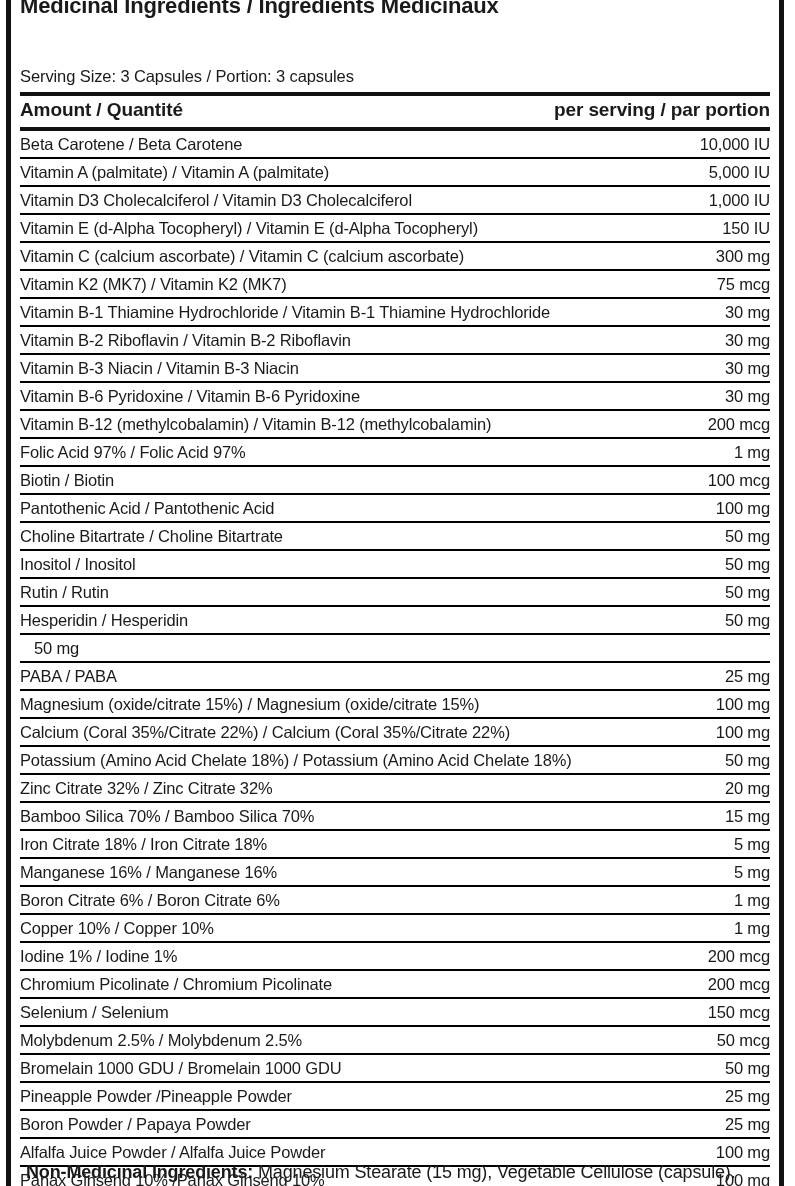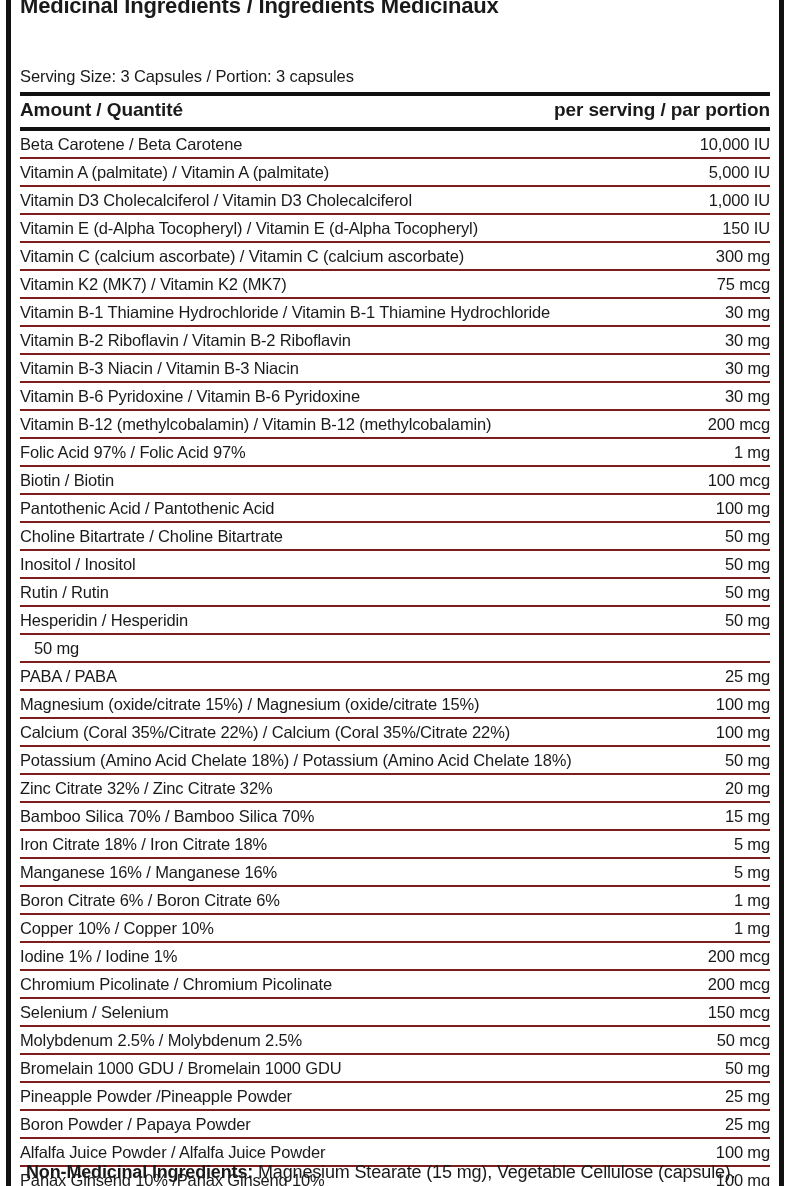--- a/index.html
+++ b/index.html
@@ -87,21 +87,21 @@
     margin-top: 0;
   }
   .ing-row {
     display: flex;
     justify-content: space-between;
     align-items: baseline;
     font-size: 16.5px;
     letter-spacing: -0.15px;
     line-height: 20px;
     padding: 3px 0 3px 0;
-    border-bottom: 2px solid #7f1d1d;
+    border-bottom: 2px solid #000000;
     white-space: nowrap;
   }
   .ing-row:last-child {
     border-bottom: none;
   }
   .ing-name {
     flex: 1 1 auto;
     overflow: hidden;
   }
   .ing-amt {

